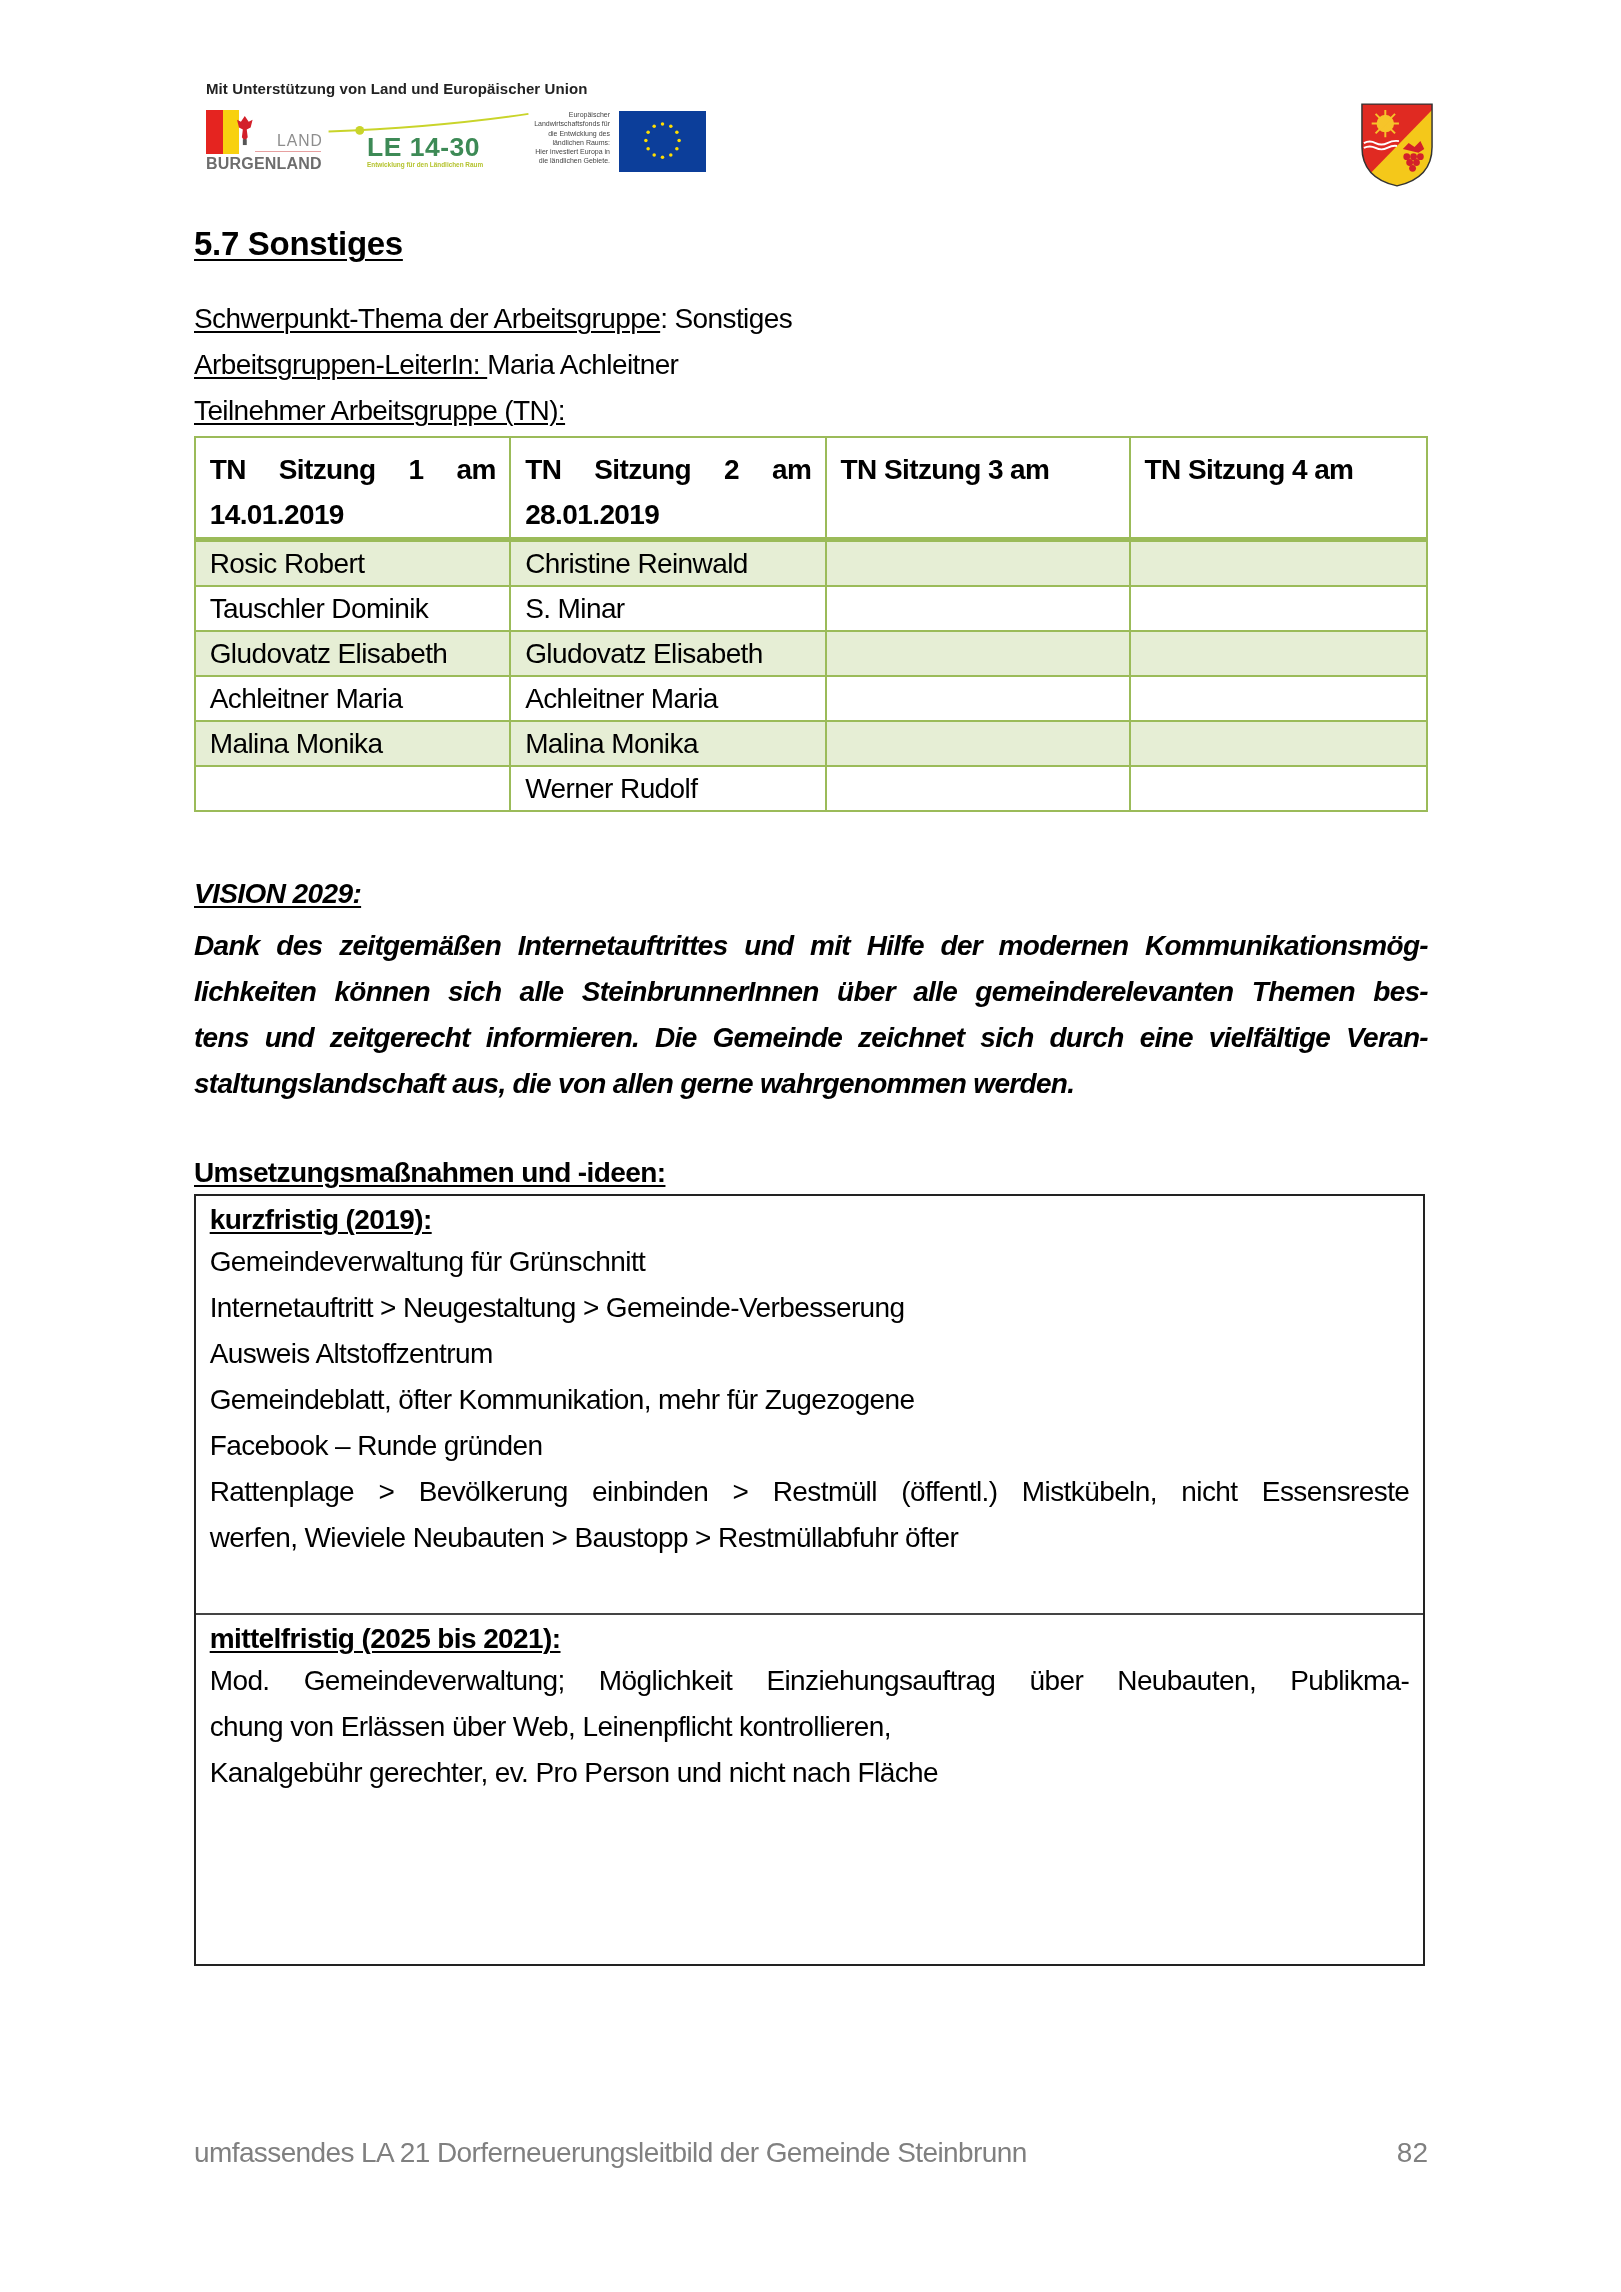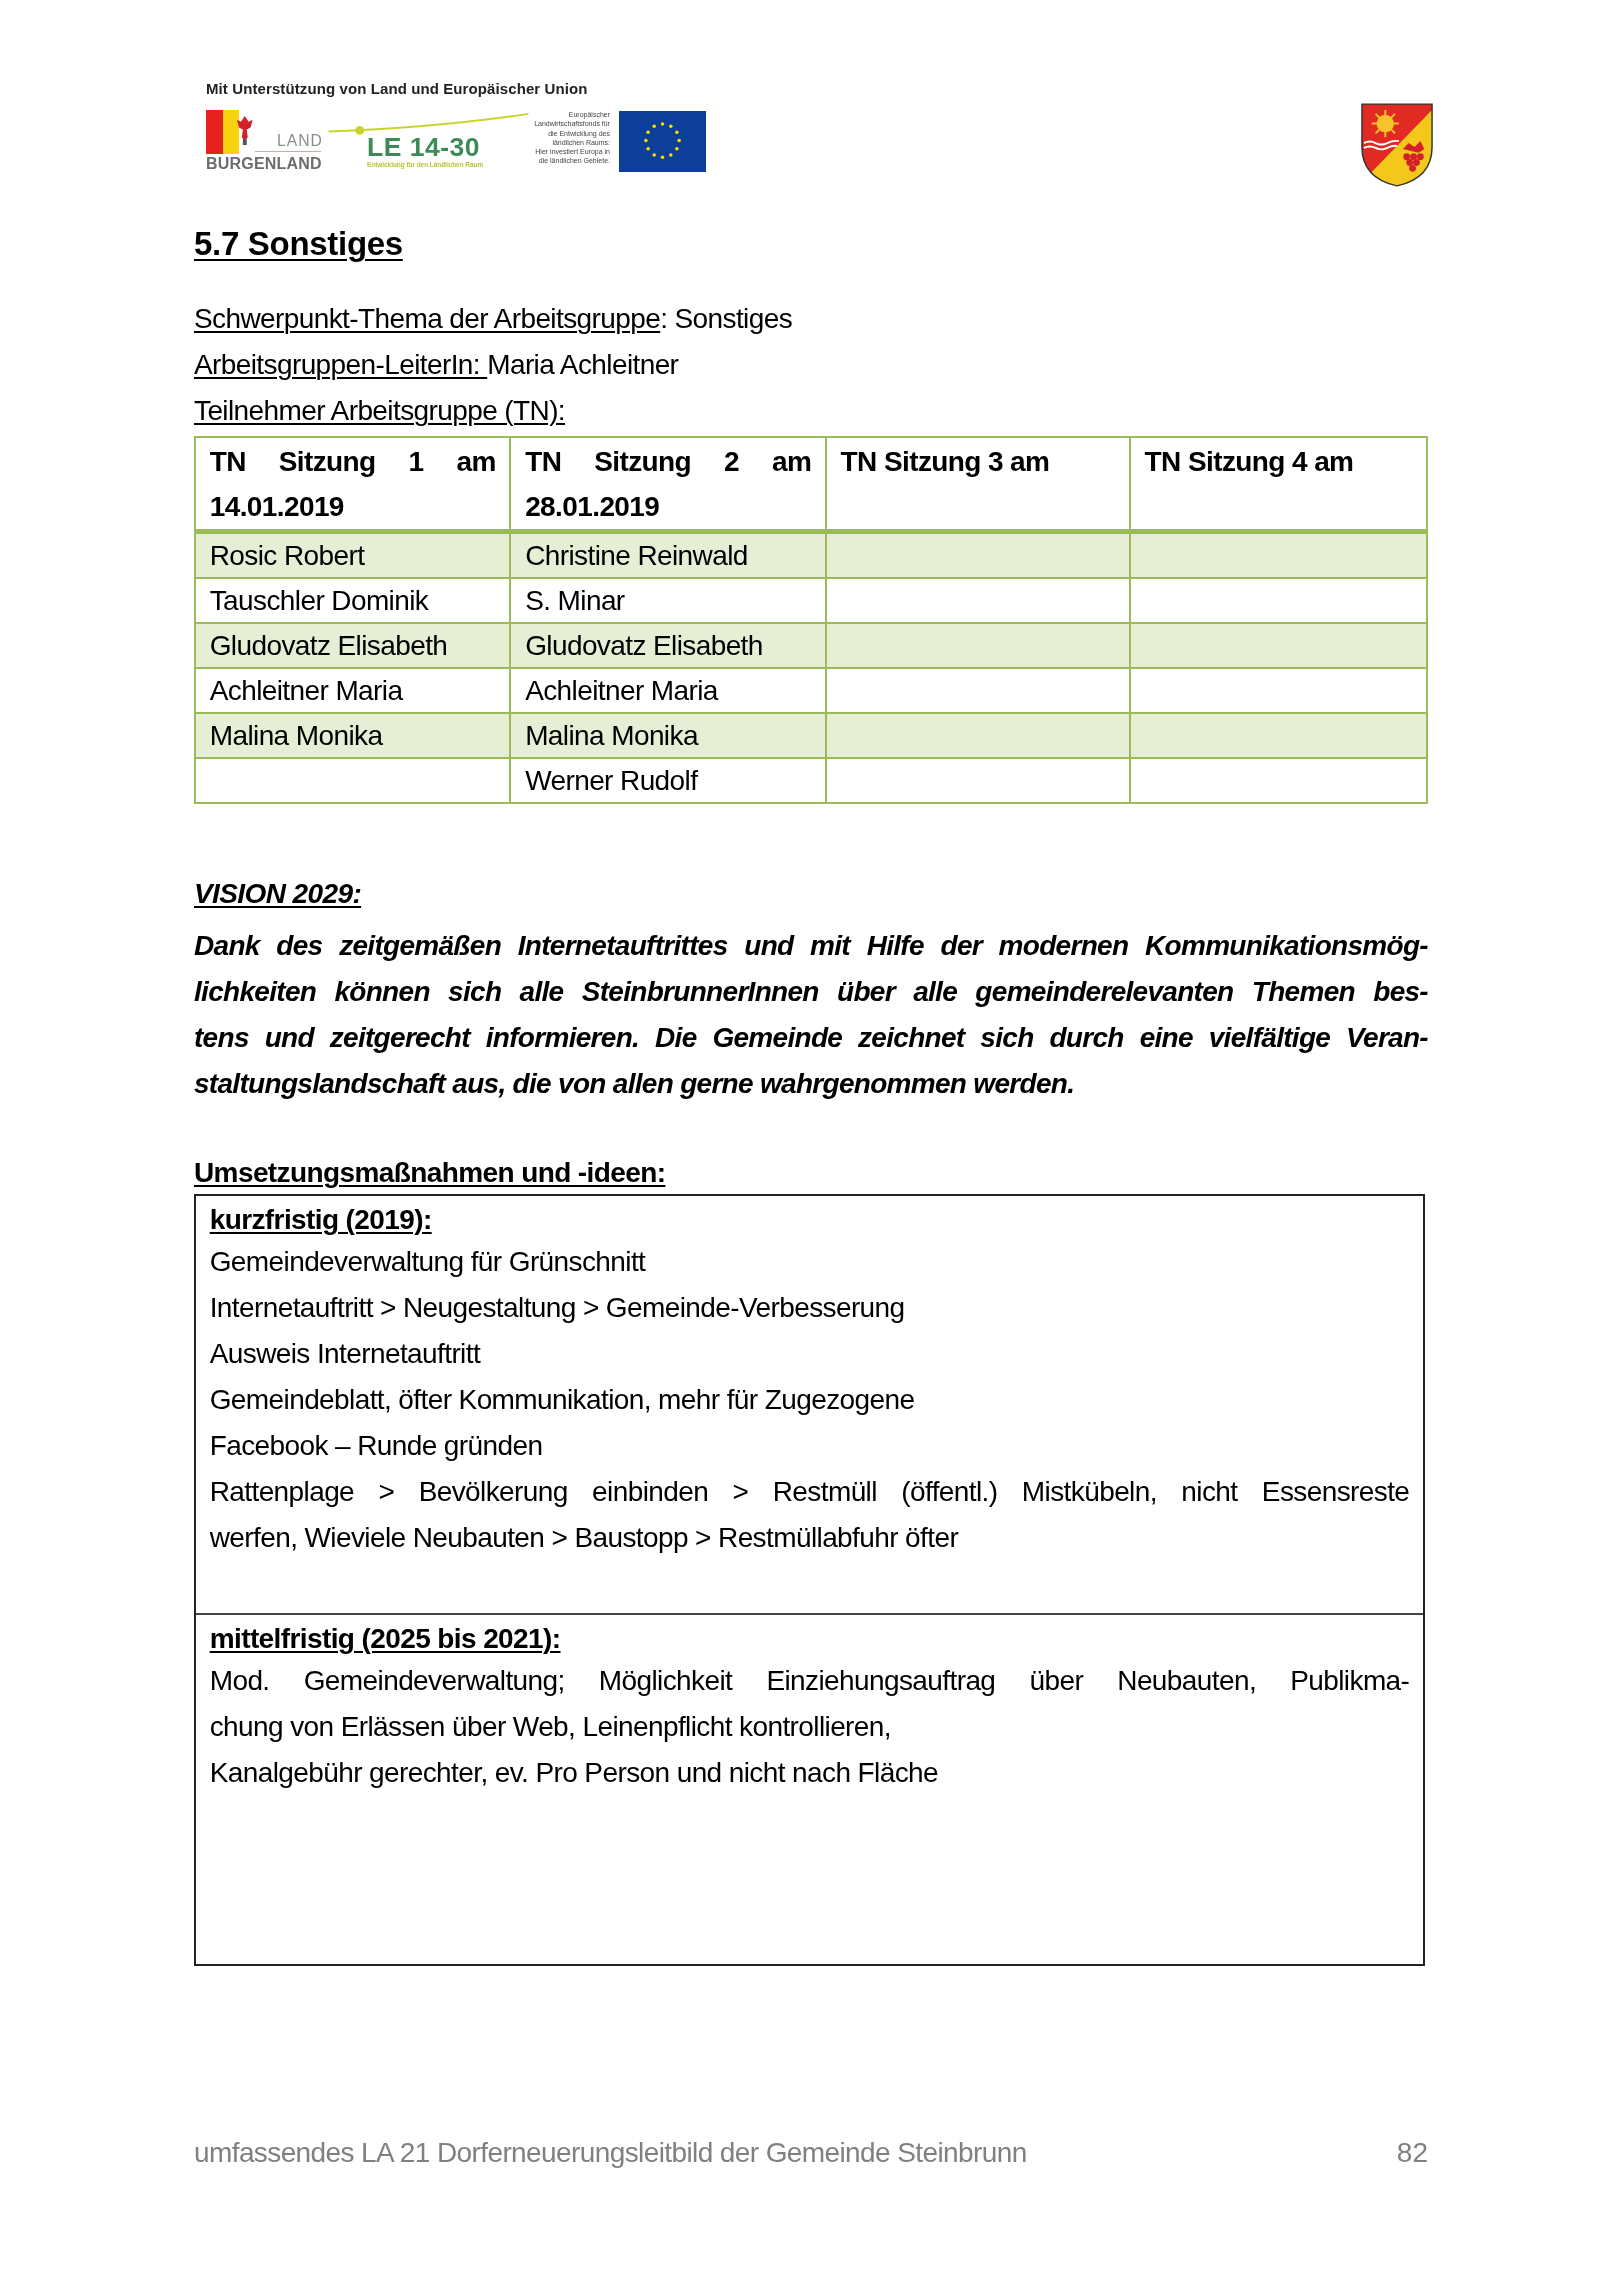--- a/index.html
+++ b/index.html
@@ -27,21 +27,21 @@
   .coat { left:1360px; top:102px; width:74px; height:86px; }
 
   
   .section-title { left:194px; top:225px; font-size:33px; font-weight:bold; text-decoration:underline; text-decoration-thickness:2px; text-underline-offset:3.9px; letter-spacing:-0.3px; }
   .meta-line { left:194px; font-size:28px; letter-spacing:-0.6px; line-height:33px; }
   .meta-line .u { text-decoration:underline; text-decoration-thickness:1.5px; text-underline-offset:2.9px; }
 
   
   table.tn { position:absolute; left:194px; top:436px; width:1234px; border-collapse:collapse; font-size:28px; letter-spacing:-0.6px; }
   table.tn td, table.tn th { border:2.9px solid #9bbb59; padding:0 13.7px; vertical-align:top; }
-  table.tn th { text-align:left; font-weight:bold; font-size:28px; height:90px; line-height:45px; padding-top:1px; border-bottom:5.9px solid #9bbb59; }
+  table.tn th { text-align:left; font-weight:bold; font-size:28px; height:90px; line-height:45px; padding-top:9px; border-bottom:5.9px solid #9bbb59; }
   table.tn th .just-line { display:flex; justify-content:space-between; }
   table.tn td { height:43px; line-height:43px; }
   table.tn tr.shade td { background:#e6eed5; }
   table.tn col.c1 { width:316px; } table.tn col.c2 { width:316px; } table.tn col.c3 { width:305px; } table.tn col.c4 { width:298px; }
 
   
   .vision-title { left:194px; top:878px; font-size:28px; font-weight:bold; font-style:italic; text-decoration:underline; text-decoration-thickness:1.5px; text-underline-offset:2.9px; letter-spacing:-0.6px; }
   .vision-body { left:194px; top:923px; width:1234px; font-size:28px; font-weight:bold; font-style:italic; line-height:46px; letter-spacing:-0.7px; }
   .vision-body .line { display:block; text-align:justify; text-align-last:justify; height:46px; white-space:nowrap; }
   .vision-body .line.last { text-align-last:left; }
@@ -236,21 +236,21 @@
   <div class="line last">staltungslandschaft aus, die von allen gerne wahrgenommen werden.</div>
 </div>
 
 <div class="abs measures-title">Umsetzungsmaßnahmen und -ideen:</div>
 
 <div class="abs measures-box">
   <div class="mbox-section first">
     <div class="mbox-heading">kurzfristig (2019):</div>
     <div class="mbox-line">Gemeindeverwaltung für Grünschnitt</div>
     <div class="mbox-line">Internetauftritt &gt; Neugestaltung &gt; Gemeinde-Verbesserung</div>
-    <div class="mbox-line">Ausweis Internetauftritt</div>
+    <div class="mbox-line">Ausweis Altstoffzentrum</div>
     <div class="mbox-line">Gemeindeblatt, öfter Kommunikation, mehr für Zugezogene</div>
     <div class="mbox-line">Facebook – Runde gründen</div>
     <div class="mbox-line" style="text-align:justify;text-align-last:justify;white-space:normal;">Rattenplage &gt; Bevölkerung einbinden &gt; Restmüll (öffentl.) Mistkübeln, nicht Essensreste</div>
     <div class="mbox-line">werfen, Wieviele Neubauten &gt; Baustopp &gt; Restmüllabfuhr öfter</div>
   </div>
   <div class="mbox-section second">
     <div class="mbox-heading">mittelfristig (2025 bis 2021):</div>
     <div class="mbox-line" style="text-align:justify;text-align-last:justify;white-space:normal;">Mod. Gemeindeverwaltung; Möglichkeit Einziehungsauftrag über Neubauten, Publikma-</div>
     <div class="mbox-line">chung von Erlässen über Web, Leinenpflicht kontrollieren,</div>
     <div class="mbox-line">Kanalgebühr gerechter, ev. Pro Person und nicht nach Fläche</div>

